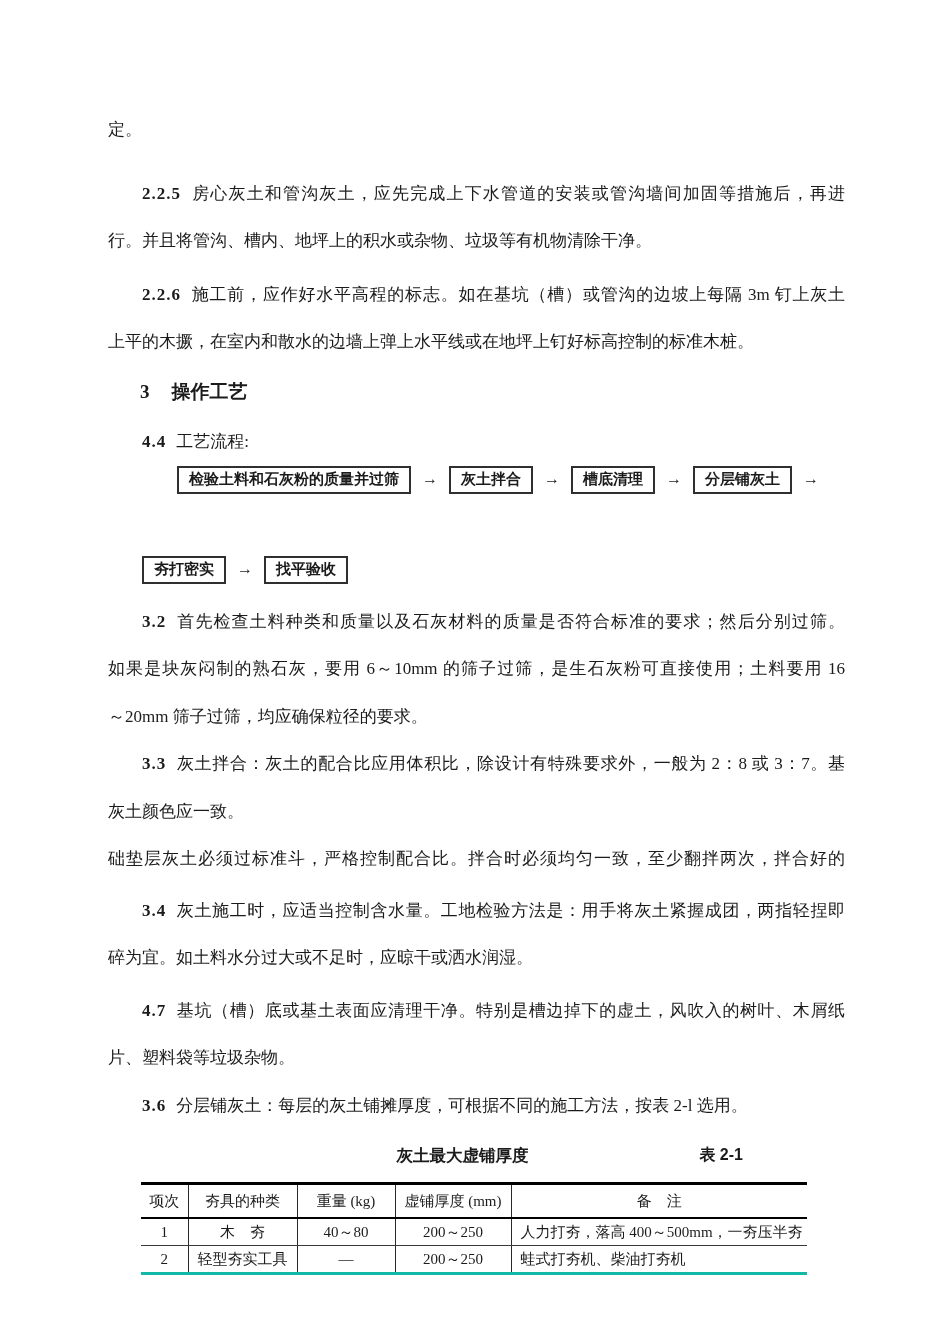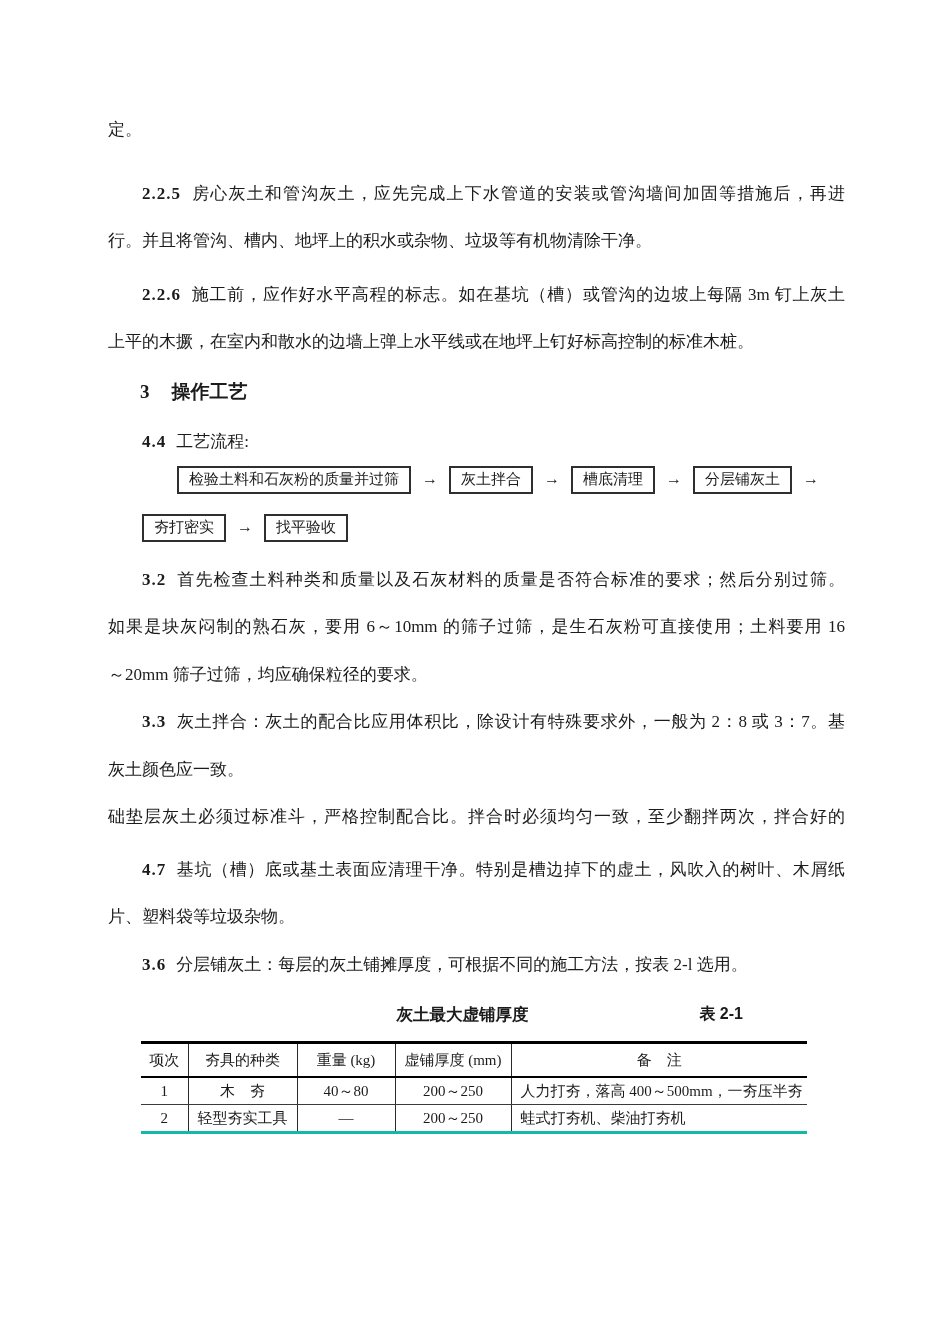--- a/index.html
+++ b/index.html
@@ -46,31 +46,32 @@
     font-weight: bold;
     padding-left: 32px;
   }
   .heading .hnum { margin-right: 22px; }
   
   .flow-row {
     display: flex;
     align-items: flex-start;
   }
   .flow-row-1 { height: 48px; margin-left: 69px; }
-  .flow-row-2 { height: 42px; margin-left: 34px; }
+  .flow-row-2 { height: 42px; margin-left: 34px; margin-top: 42px; }
   .fbox {
     display: inline-block;
     box-sizing: border-box;
     height: 28px;
     line-height: 23px;
     border: 2px solid #2f2f2f;
     padding: 0 10px;
     font-size: 15px;
     white-space: nowrap;
     text-align: center;
+    font-weight: bold;
   }
   .farrow {
     display: inline-block;
     height: 28px;
     line-height: 26px;
     margin: 0 11px;
     font-size: 16px;
     color: #222;
   }
   
@@ -196,20 +197,28 @@
         <span class="num">3.3</span><span>灰土拌合：灰土的配合比应用体积比，除设计有特殊要求外，一般为 2：8 或 3：7。基</span>
       </div>
       <div class="ln">
         <span>灰土颜色应一致。</span>
       </div>
       <div class="ln fill">
         <span>础垫层灰土必须过标准斗，严格控制配合比。拌合时必须均匀一致，至少翻拌两次，拌合好的</span>
       </div>
     </div>
 
+    <div style="margin-top:4px;">
+      <div class="ln fill ind">
+        <span class="num">3.4</span><span>灰土施工时，应适当控制含水量。工地检验方法是：用手将灰土紧握成团，两指轻捏即</span>
+      </div>
+      <div class="ln">
+        <span>碎为宜。如土料水分过大或不足时，应晾干或洒水润湿。</span>
+      </div>
+    </div>
 
     <div style="margin-top:5px;">
       <div class="ln fill ind">
         <span class="num">4.7</span><span>基坑（槽）底或基土表面应清理干净。特别是槽边掉下的虚土，风吹入的树叶、木屑纸</span>
       </div>
       <div class="ln">
         <span>片、塑料袋等垃圾杂物。</span>
       </div>
     </div>
 

